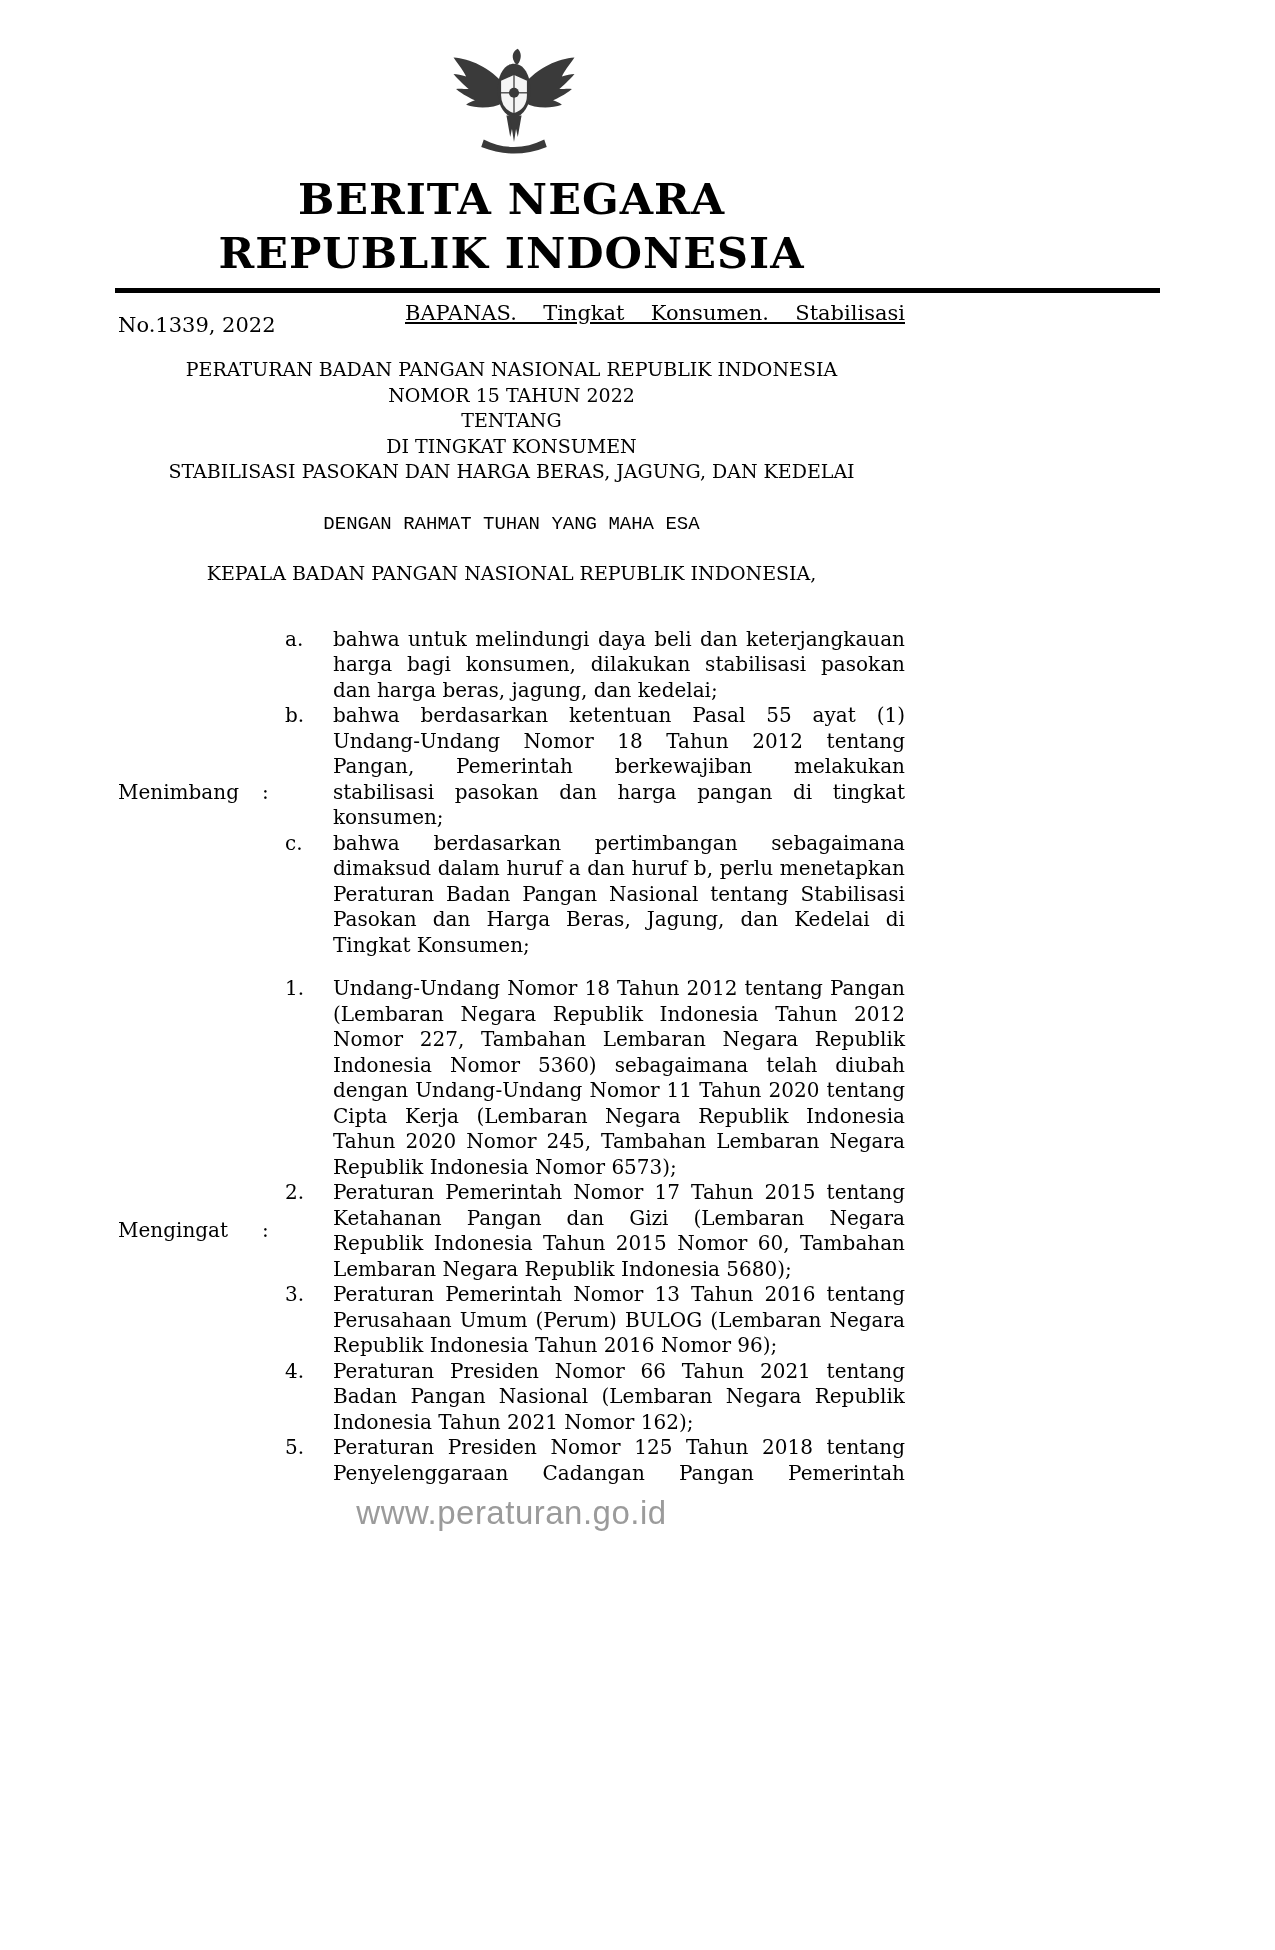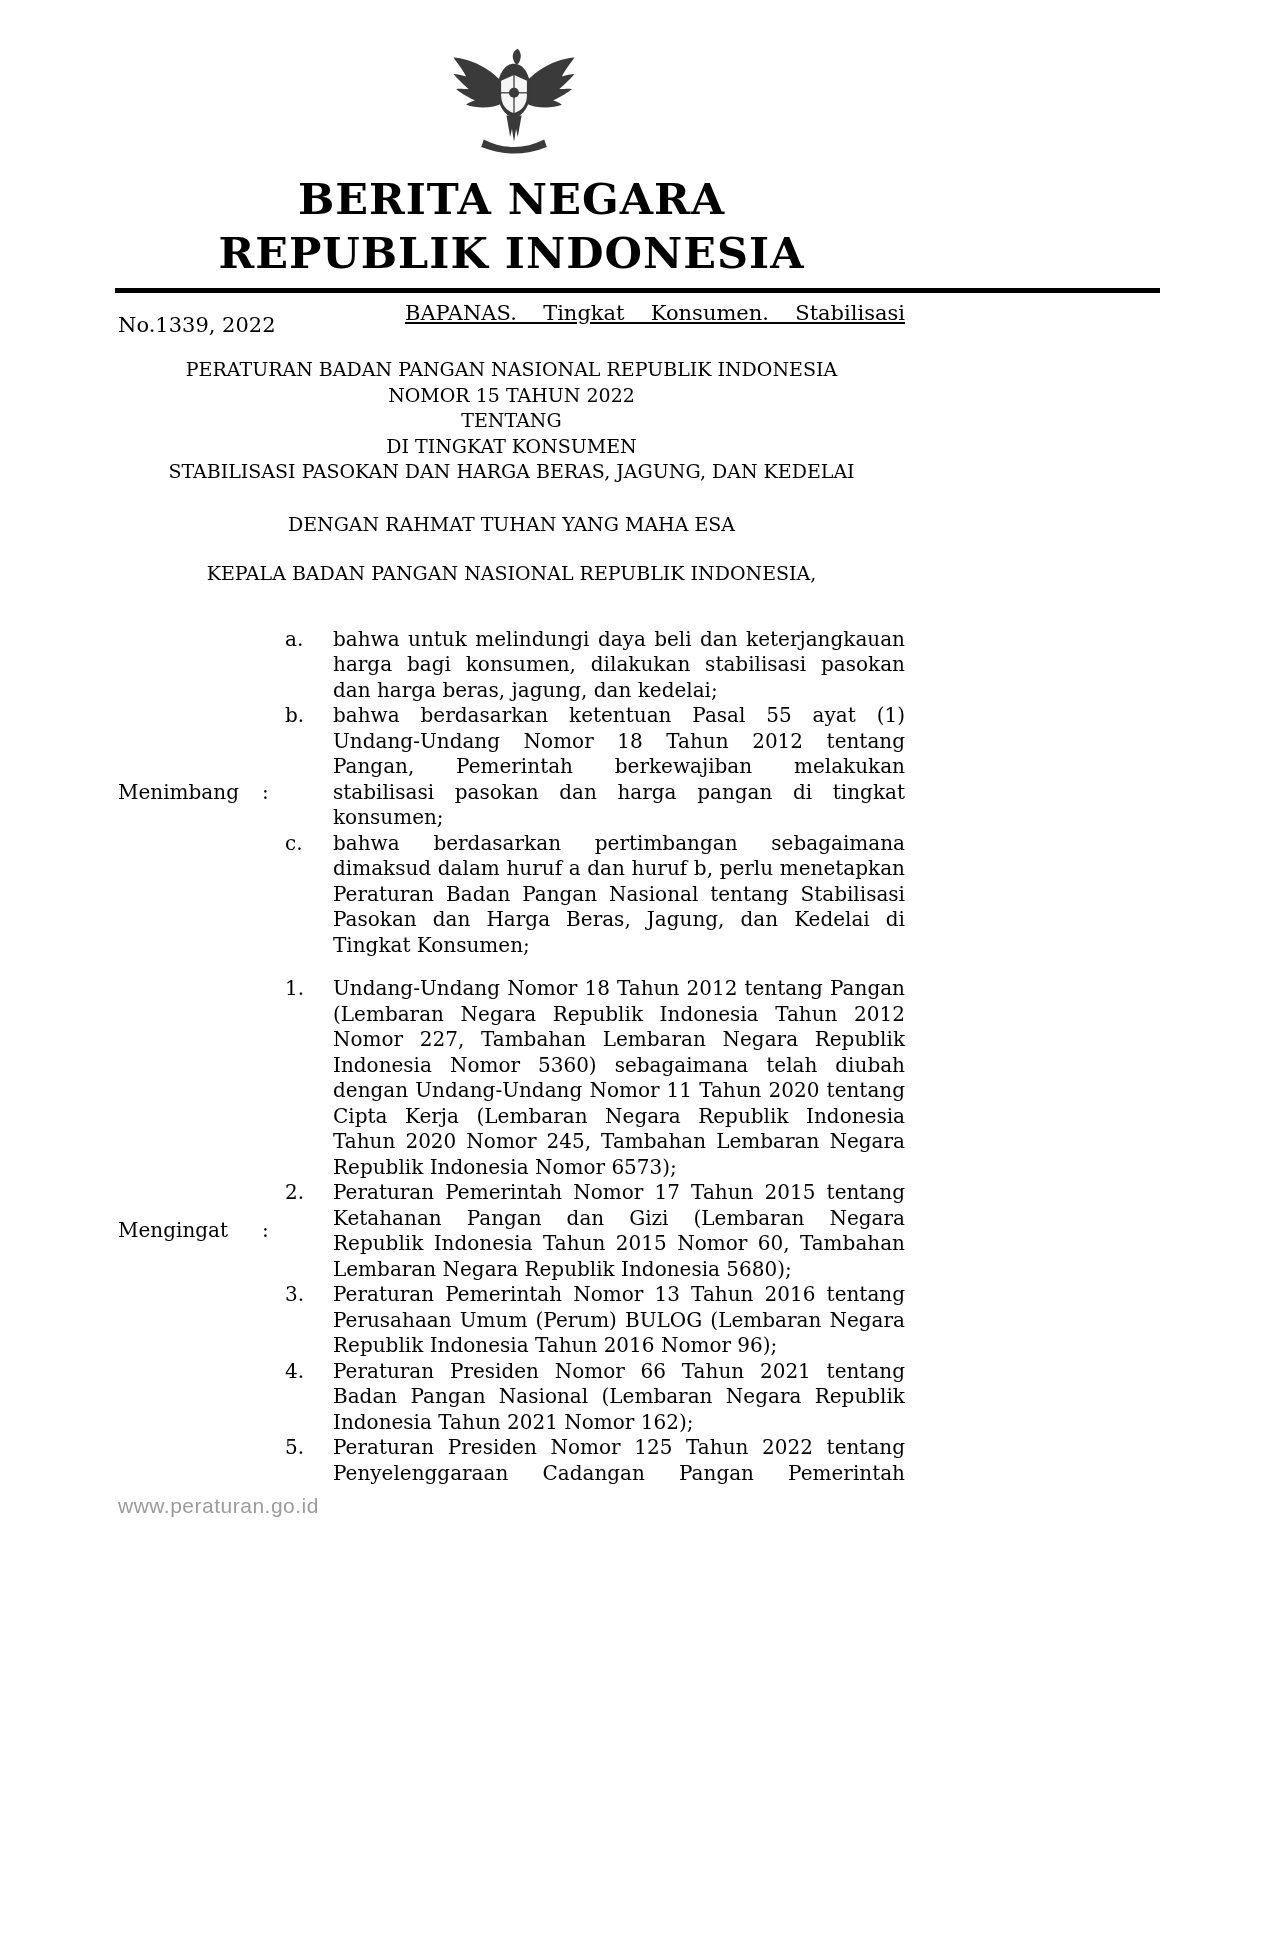--- a/index.html
+++ b/index.html
@@ -13,34 +13,34 @@
   .masthead { margin-left:118px; width:787px; margin-top:6px; text-align:center;
     font-weight:700; font-size:43px; line-height:54px; letter-spacing:1px; }
   .rule { margin:8px 115px 0 115px; border-top:5px solid #000; }
   .header-row { position:relative; margin:7px 0 0 118px; width:787px; font-size:21px; line-height:27px; }
   .issue-no { position:absolute; left:0; top:12px;text-align:right; }
   .subject { margin-left:287px; width:500px; }
   .subject-line-1 { text-align:justify; text-align-last:justify;text-decoration:underline; }
   .content { margin-left:118px; width:787px; }
   .title-block { margin-top:30px; text-align:center; font-size:19px; line-height:25.5px; }
   .title-block .t-line { white-space:nowrap; }
-  .invocation { margin-top:27px; text-align:center; font-size:19px; line-height:25.5px; }
+  .invocation { margin-top:27px; text-align:center; font-size:19px; line-height:25.5px;font-family:Liberation Mono, monospace; }
   .official { margin-top:24px; text-align:center; font-size:19px; line-height:25.5px; }
   .section { display:flex; font-size:20px; line-height:25.5px;align-items:center; }
   .section-menimbang { margin-top:40px; }
   .section-mengingat { margin-top:18px; }
   .sec-label { flex:0 0 144px; }
   .sec-colon { flex:0 0 23px; }
   .sec-items { flex:1 1 auto; }
   .clause { display:flex; }
   .clause-marker { flex:0 0 48px; }
   .clause-text { flex:1 1 auto; text-align:justify; }
   .clause-text.cont { text-align-last:justify; }
-  .footer { position:absolute; top:1494px; left:118px; width:787px; text-align:left;
-    font-family:"Liberation Sans",sans-serif; font-size:21px; color:#9b9b9b; letter-spacing:0.5px; }
+  .footer { position:absolute; top:1494px; left:118px; width:787px; text-align:center;
+    font-family:"Liberation Sans",sans-serif; font-size:33px; color:#9b9b9b; letter-spacing:0.5px; }
 </style>
 </head>
 <body>
 
 <div class="page">
 
   <div class="emblem">
     <svg viewBox="0 0 200 170" aria-hidden="true">
       <g fill="#3a3a3a">
         <path d="M112 62 C140 30 170 18 196 16 C186 30 180 38 176 46 C184 44 190 42 196 42 C186 54 178 60 172 66 C180 66 186 65 192 66 C180 76 170 80 162 84 C168 86 172 88 176 91 C156 98 132 96 118 88 Z"></path>
@@ -119,21 +119,21 @@
         <div class="clause">
           <div class="clause-marker">3.</div>
           <div class="clause-text">Peraturan Pemerintah Nomor 13 Tahun 2016 tentang Perusahaan Umum (Perum) BULOG (Lembaran Negara Republik Indonesia Tahun 2016 Nomor 96);</div>
         </div>
         <div class="clause">
           <div class="clause-marker">4.</div>
           <div class="clause-text">Peraturan Presiden Nomor 66 Tahun 2021 tentang Badan Pangan Nasional (Lembaran Negara Republik Indonesia Tahun 2021 Nomor 162);</div>
         </div>
         <div class="clause">
           <div class="clause-marker">5.</div>
-          <div class="clause-text cont">Peraturan Presiden Nomor 125 Tahun 2022 tentang Penyelenggaraan Cadangan Pangan Pemerintah</div>
+          <div class="clause-text cont">Peraturan Presiden Nomor 125 Tahun 2018 tentang Penyelenggaraan Cadangan Pangan Pemerintah</div>
         </div>
       </div>
     </div>
 
   </div>
 
   <div class="footer">www.peraturan.go.id</div>
 
 </div>
 

